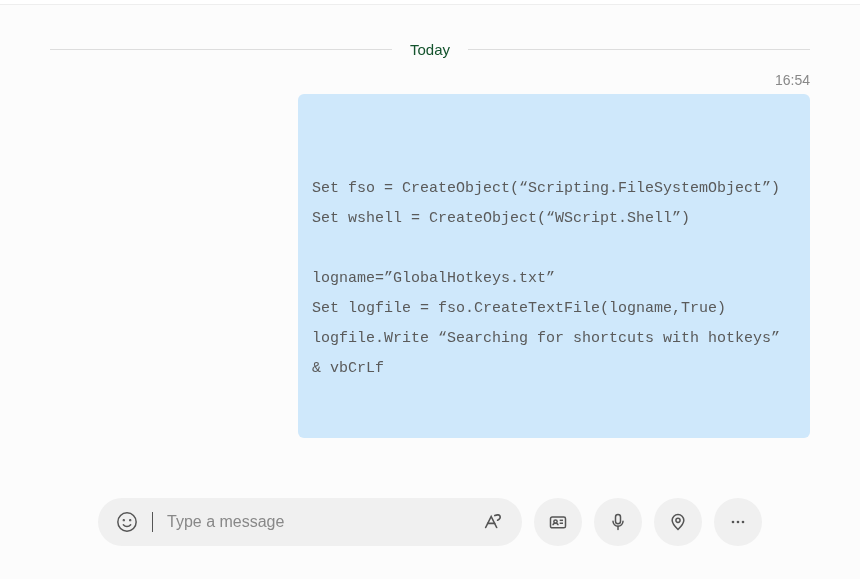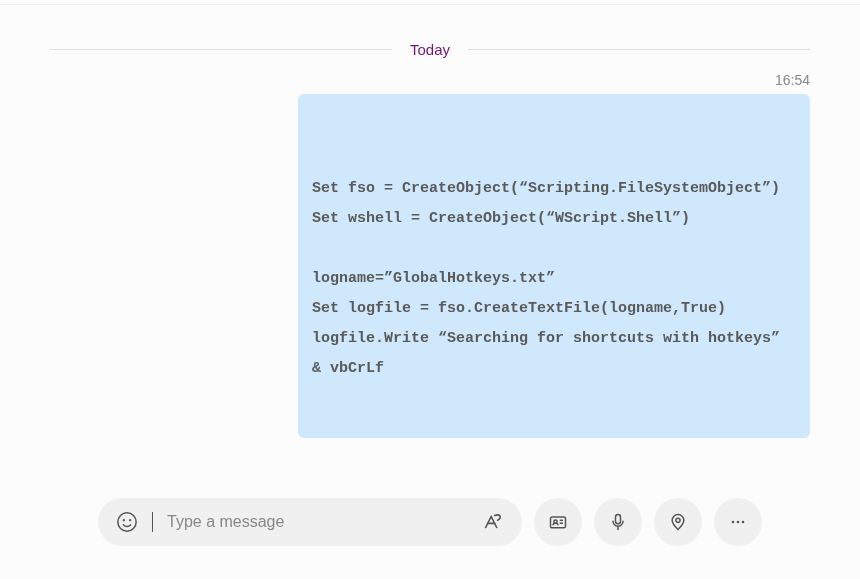--- a/index.html
+++ b/index.html
@@ -21,21 +21,21 @@
       align-items: center;
       margin: 36px 50px 14px 50px;
     }
     .date-sep .line {
       flex: 1;
       height: 1px;
       background: #ddd;
     }
     .date-sep .label {
       padding: 0 18px;
-      color: #701a75;
+      color: #14532d;
       font-size: 15px;
     }
     .timestamp {
       text-align: right;
       color: #888;
       font-size: 14px;
       margin: 0 50px 6px 50px;
     }
     .msg-row {
       display: flex;
@@ -48,21 +48,20 @@
       width: 512px;
       padding: 80px 14px 54px 14px;
     }
     .code {
       font-family: "Courier New", Courier, monospace;
       white-space: pre-wrap;
       word-wrap: break-word;
       color: #5a5a5a;
       font-size: 15px;
       line-height: 2.0;
-      font-weight: bold;
     }
     .composer {
       position: absolute;
       left: 98px;
       right: 98px;
       bottom: 33px;
       display: flex;
       align-items: center;
       gap: 12px;
     }

